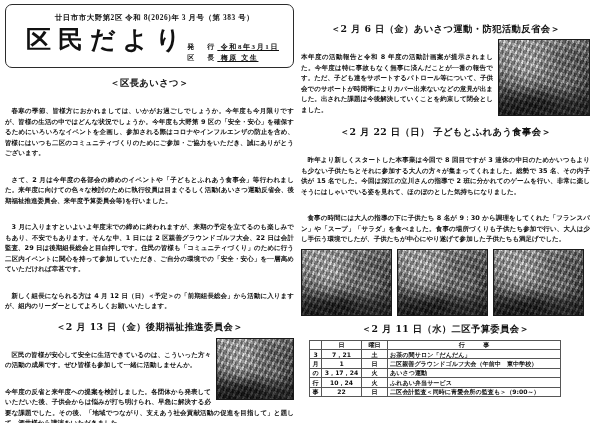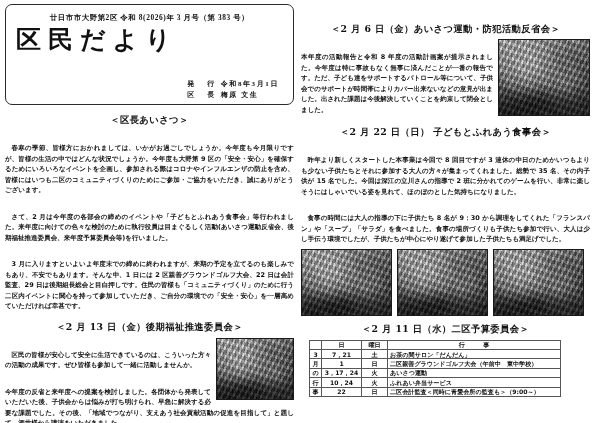--- a/index.html
+++ b/index.html
@@ -19,23 +19,23 @@
     gap:7px;
   }
   .col{width:289px;box-sizing:border-box;}
   .col-left{position:relative;}
   .col-right{position:relative;}
 
   
   .masthead{
     border:1px solid #2b2b2b;
     border-radius:7px;
-    padding:6px 10px 5px 10px;
-    box-sizing:border-box;
-    height:101px;
+    padding:6px 10px 5px 20px;
+    box-sizing:border-box;
+    height:64px;
     position:relative;
   }
   .mast-issue{
     font-size:7.4px;
     letter-spacing:.6px;
     text-align:center;
     font-weight:bold;
     margin-top:2px;
   }
   .mast-title{
@@ -48,20 +48,21 @@
     font-family:"DejaVu Serif","Liberation Serif",serif;
   }
   .mast-pub{
     position:absolute;
     right:14px;bottom:4px;
     font-size:7px;
     line-height:1.5;
     text-align:left;
     font-weight:bold;
     letter-spacing:1.6px;
+    text-decoration:underline;
   }
   .mast-pub div span.lbl{display:inline-block;min-width:26px;letter-spacing:3px;}
 
   
   h2.sec{
     font-size:9.3px;
     font-weight:bold;
     margin:9px 0 3px 0;
     letter-spacing:.4px;
     font-family:"DejaVu Serif","Liberation Serif",serif;
@@ -156,20 +157,21 @@
              <span>令和8年3月1日</span></div>
         <div><span class="lbl">区　長</span>
              <span>梅原 文生</span></div>
       </div>
     </div>
 
     <h2 class="sec indent">＜区長あいさつ＞</h2>
     <p class="body ind">春寒の季節、皆様方におかれましては、いかがお過ごしでしょうか。今年度も今月限りですが、皆様の生活の中ではどんな状況でしょうか。今年度も大野第 9 区の「安全・安心」を確保するためにいろいろなイベントを企画し、参加される際はコロナやインフルエンザの防止を含め、皆様にはいつも二区のコミュニティづくりのためにご参加・ご協力をいただき、誠にありがとうございます。</p>
     <p class="body ind">さて、2 月は今年度の各部会の締めのイベントや「子どもとふれあう食事会」等行われました。来年度に向けての色々な検討のために執行役員は目まぐるしく活動(あいさつ運動反省会、後期福祉推進委員会、来年度予算委員会等)を行いました。</p>
     <p class="body ind">3 月に入りますといよいよ年度末での締めに終われますが、来期の予定を立てるのも楽しみでもあり、不安でもあります。そんな中、1 日には 2 区親善グラウンドゴルフ大会、22 日は会計監査、29 日は後期組長総会と目白押しです。住民の皆様も「コミュニティづくり」のために行う二区内イベントに関心を持って参加していただき、ご自分の環境での「安全・安心」を一層高めていただければ幸甚です。</p>
+    <p class="body ind">新しく組長になられる方は 4 月 12 日（日）＜予定＞の「前期組長総会」から活動に入りますが、組内のリーダーとしてよろしくお願いいたします。</p>
 
     <h2 class="sec">＜2 月 13 日（金）後期福祉推進委員会＞</h2>
     <div class="photo wrapfig-r" style="width:78px;height:62px;"></div>
     <p class="body ind">区民の皆様が安心して安全に生活できているのは、こういった方々の活動の成果です。ぜひ皆様も参加して一緒に活動しませんか。</p>
     <p class="body">今年度の反省と来年度への提案を検討しました。各団体から発表していただいた後、子供会からは悩みが打ち明けられ、早急に解決する必要な課題でした。その後、「地域でつながり、支えあう社会貢献活動の促進を目指して」と題して、酒井様から講演をいただきました。</p>
     <div class="clr"></div>
 
     <table class="sched tbl-left">
       <tbody>
           <tr>

